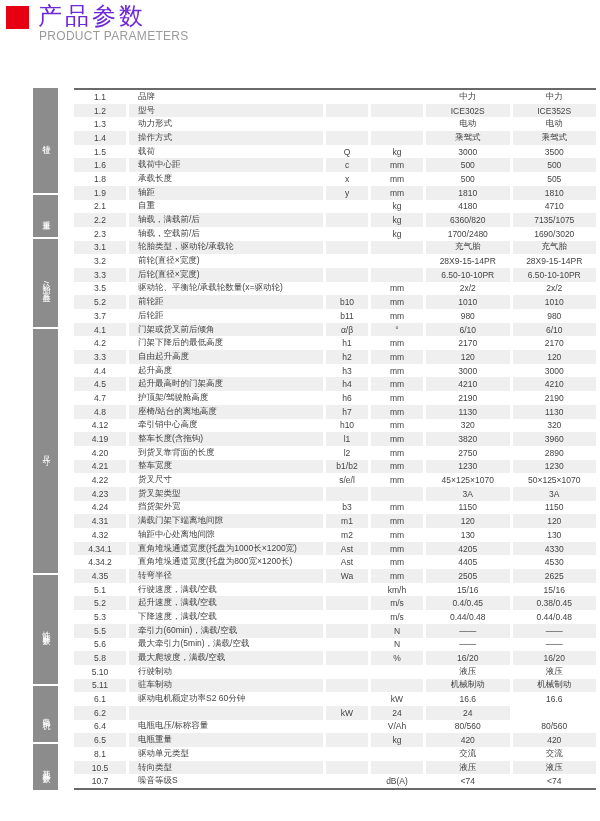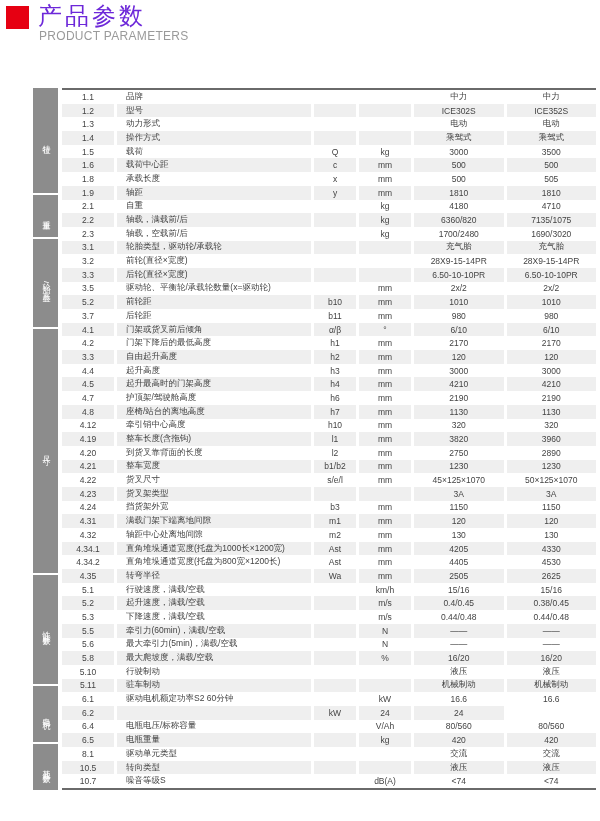--- a/index.html
+++ b/index.html
@@ -6,21 +6,21 @@
   html,body { background:#fff; }
   body { font-family: "Liberation Sans", "DejaVu Sans", sans-serif; }
   .page { position:relative; width:600px; height:821px; background:#fff; overflow:hidden; }
 
   
   .hdr-square { position:absolute; left:6px; top:6px; width:23px; height:23px; background:#e60012; }
   .hdr-title  { position:absolute; left:38px; top:0px; font-size:24px; font-weight:normal; color:#6d28d9; letter-spacing:3px; }
   .hdr-sub    { position:absolute; left:39px; top:29px; font-size:12px; color:#9a9a9a; letter-spacing:0.3px; }
 
   
-  .spec { position:absolute; left:33px; top:88px; width:563px; height:702px; display:flex; gap:4px; }
+  .spec { position:absolute; left:33px; top:88px; width:563px; height:702px; display:flex; gap:16px; }
   .sidebar { display:flex; flex-direction:column; gap:2px; width:25px; height:702px; }
   .sb { background:#8c8c8c; display:flex; align-items:center; justify-content:center; min-height:0; }
   .sb span { writing-mode:vertical-rl; color:#fff; font-size:8px; letter-spacing:2px; line-height:1; }
   .rows { flex:1; display:flex; flex-direction:column; height:702px;
           border-top:2px solid #6a6a6a; border-bottom:2px solid #6a6a6a; }
   .row { flex:1; display:grid; grid-template-columns:52px 194px 42px 52px 1fr 1fr;
          column-gap:3px; font-size:8.5px; color:#444; min-height:0; }
   .row.even .c { background:#efefef; }
   .c { height:100%; display:flex; align-items:center; justify-content:center; text-align:center;
        white-space:nowrap; overflow:hidden; }

